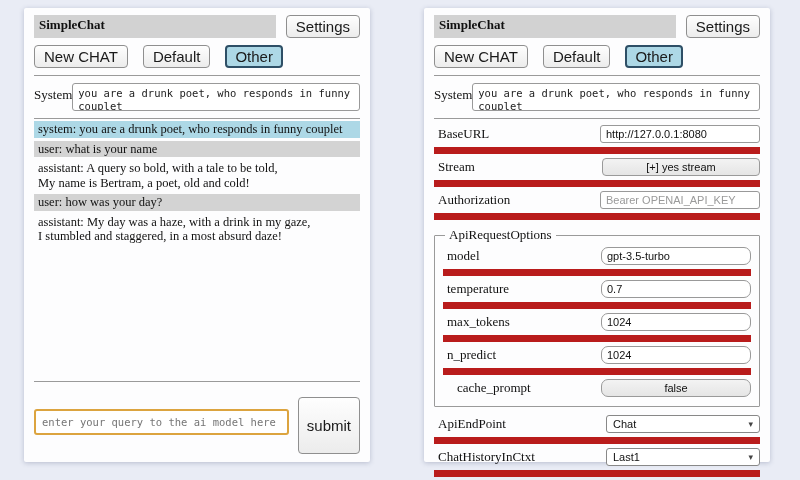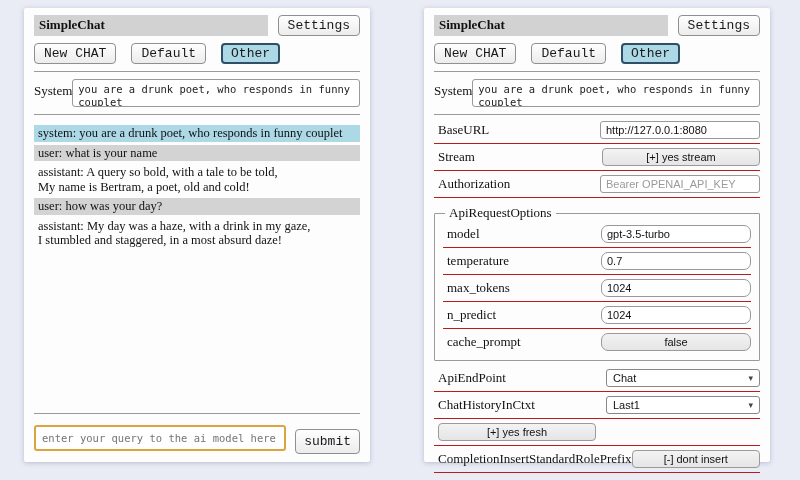--- a/index.html
+++ b/index.html
@@ -28,22 +28,22 @@
   .header-row { display: flex; gap: 10px; align-items: stretch; }
   .title-bar {
     flex: 1;
     background: #d2d2d2;
     font-weight: bold;
     font-size: 13px;
     padding: 2px 5px;
     color: #111;
   }
   .btn {
-    font-family: Liberation Mono, monospace;
-    font-size: 13px;
+    font-family: Liberation Sans, sans-serif;
+    font-size: 15px;
     color: #1a1a1a;
     background: linear-gradient(#fefefe, #ececec);
     border: 1px solid #8f8f8f;
     border-radius: 4px;
     padding: 2px 9px;
     white-space: nowrap;
     cursor: pointer;
   }
   .session-row { display: flex; gap: 15px; margin-top: 7px; }
   .btn.active {
@@ -67,41 +67,41 @@
     line-height: 13px;
     border: 1px solid #999;
     border-radius: 3px;
     padding: 3px 5px;
     color: #222;
     background: #fff;
     overflow: hidden;
   }
 
   
-  .chat-area { flex: 1; margin-top: 10px; overflow: hidden; }
+  .chat-area { flex: 1; margin-top: 2px; overflow: hidden; }
   .msg {
     font-size: 12.5px;
     line-height: 14.5px;
     padding: 1px 4px;
     margin-bottom: 3px;
     white-space: pre-line;
     color: #111;
   }
   .msg.system { background: #add8e6; }
   .msg.user { background: #d3d3d3; }
   .msg.assistant { background: transparent; }
 
   
   .settings-area { flex: 1; margin-top: 2px; }
   .srow {
     display: flex;
     align-items: center;
     justify-content: space-between;
     padding: 4px 0 4px 4px;
-    border-bottom: 1px solid #b91c1c;
+    border-bottom: 7px solid #b91c1c;
   }
   .srow .slabel { font-size: 13px; color: #111; }
   .ctrl-input {
     width: 160px;
     font-family: "Liberation Sans", sans-serif;
     font-size: 11px;
     border: 1px solid #999;
     border-radius: 3px;
     padding: 2px 5px;
     color: #111;
@@ -135,35 +135,35 @@
   }
   .chevron { font-size: 9px; color: #444; line-height: 1; }
   fieldset.aro {
     border: 1px solid #9a9a9a;
     margin: 7px 0 4px 0;
     padding: 0 8px 5px 8px;
     border-radius: 1px;
   }
   fieldset.aro legend { font-size: 13px; padding: 0 4px; margin-left: 2px; color: #111; }
   fieldset.aro .ctrl-input, fieldset.aro .ctrl-btn { width: 150px; border-radius: 7px; }
-  fieldset.aro .srow:last-child { border-bottom: none; }
+  fieldset.aro .srow:last-child { border-bottom: none; margin-left: 10px; }
 
   
   .query-row { display: flex; gap: 9px; align-items: center; margin-top: 7px; border-radius: 8px; }
   .query-input {
     flex: 1;
     font-family: "DejaVu Sans Mono", monospace;
     font-size: 10.5px;
     padding: 5px 6px;
     border-radius: 3px;
     color: #333;
     background: #fff;
   }
   .query-input.focused { border: 2px solid #dca43f; }
-  .submit-btn { padding: 4px 8px; margin-top: 8px; }
+  .submit-btn { padding: 19px 8px; margin-top: 8px; }
 </style>
 </head>
 <body>
 
 <div class="panel" id="left-panel">
   <div class="header-row">
     <div class="title-bar">SimpleChat</div>
     <button class="btn">Settings</button>
   </div>
   <div class="session-row">

